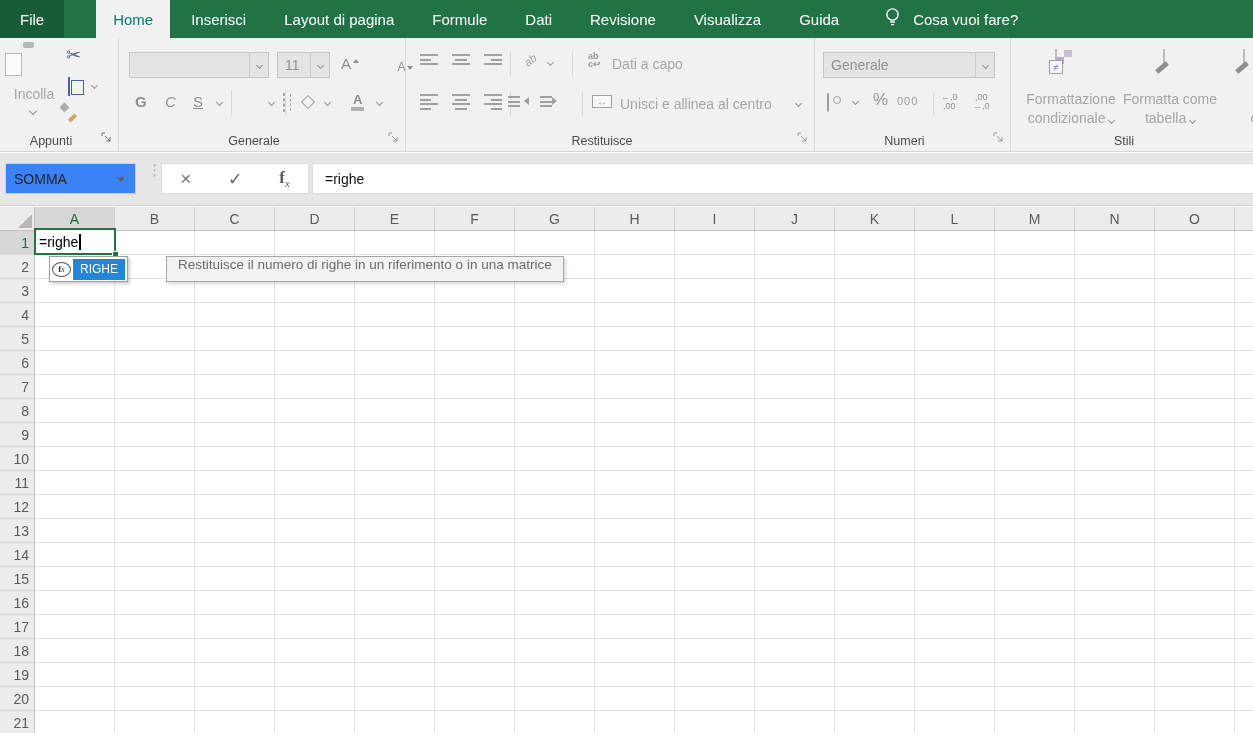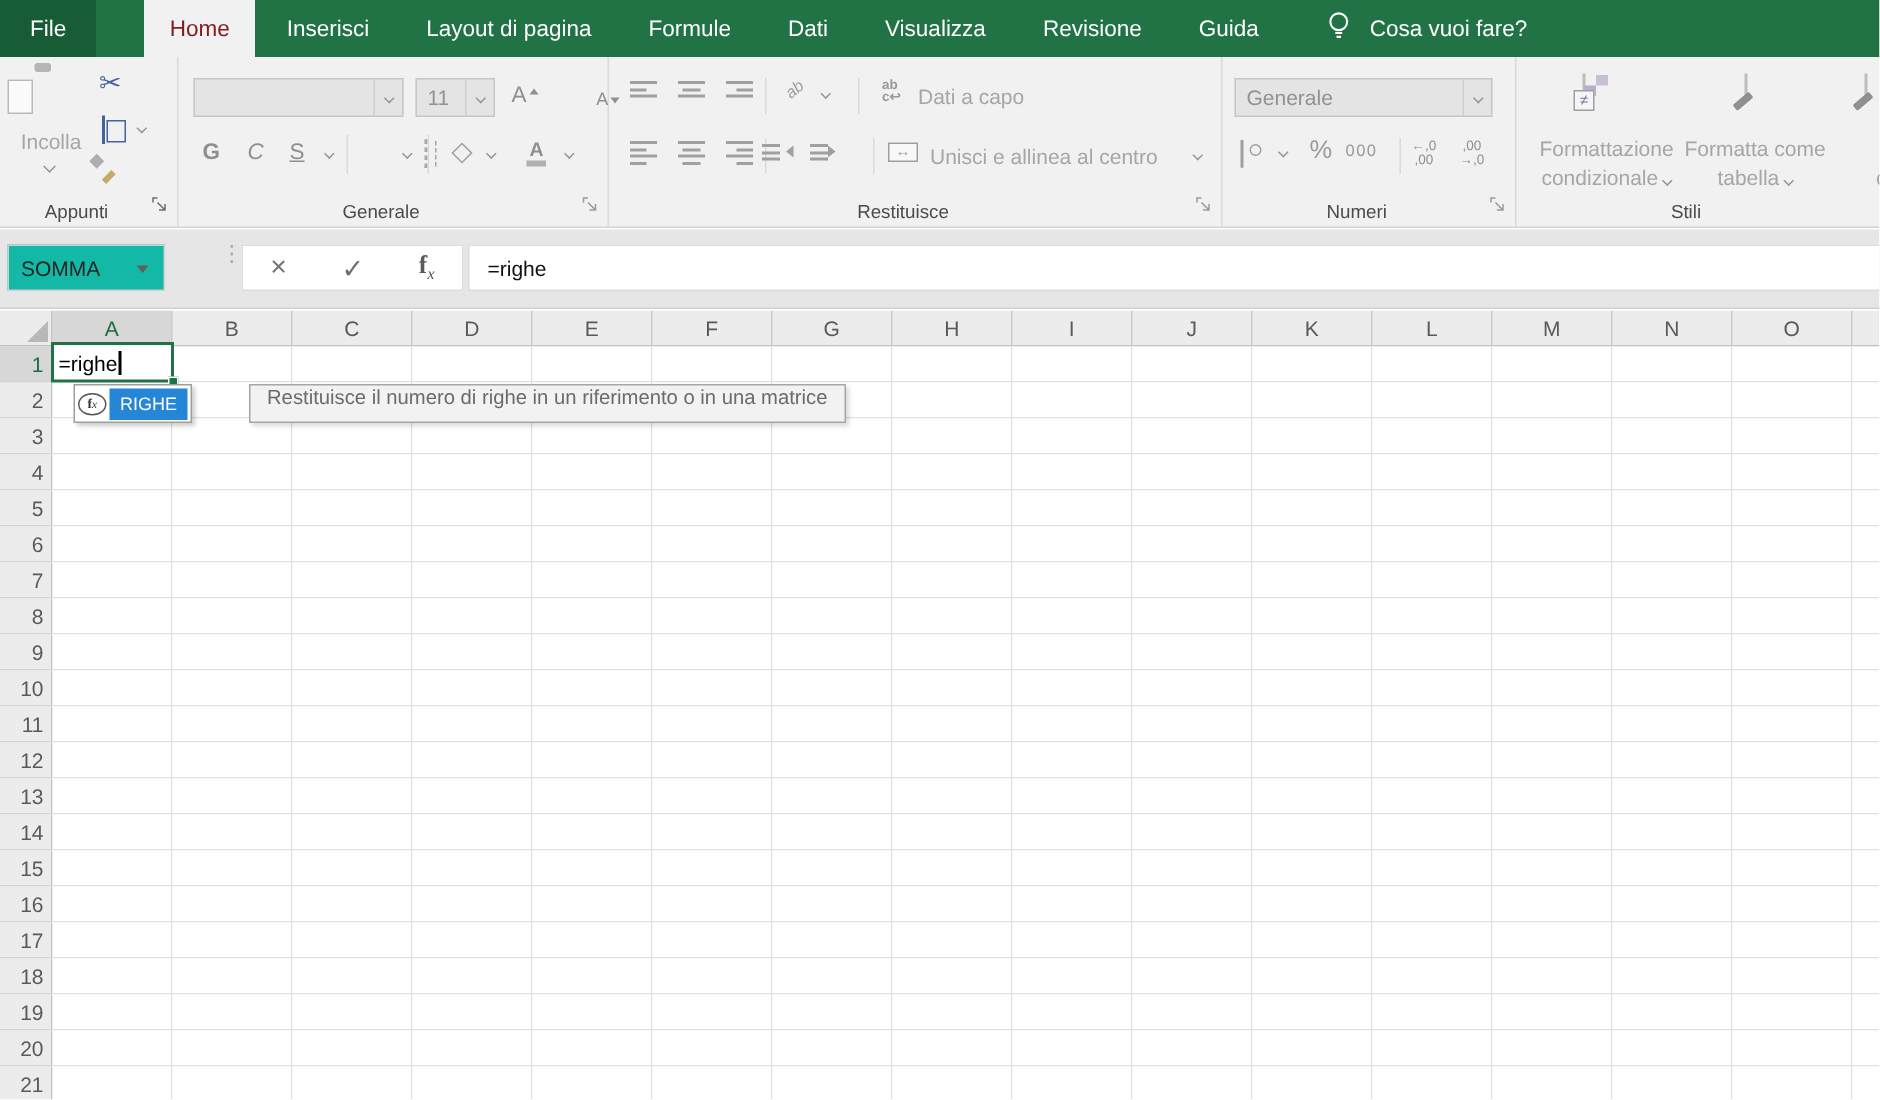--- a/index.html
+++ b/index.html
@@ -4,21 +4,21 @@
 <style>
   * { margin:0; padding:0; box-sizing:border-box; }
   html,body { width:1253px; height:733px; overflow:hidden; }
   body { position:relative; font-family:"Liberation Sans", sans-serif; background:#fff; }
   i,b,span,div { font-style:normal; }
 
   
   .tabbar { position:absolute; top:0; left:0; right:0; height:38px; background:#217346; display:flex; align-items:stretch; }
   .tab-file { background:#185c37; color:#fff; padding:0 20px; display:flex; align-items:center; font-size:15px; cursor:default; }
   .tab { color:#fff; padding:0 17px; margin-left:4px; display:flex; align-items:center; font-size:15px; cursor:default; }
-  .tab.active { background:#f1f1f1; color:#7f1d1d;margin-left:32px; }
+  .tab.active { background:#f1f1f1; color:#0f766e;margin-left:32px; }
   .tellme { display:flex; align-items:center; color:#fff; font-size:15px; margin-left:28px; gap:12px; }
 
   
   .ribbon { position:absolute; top:38px; left:0; right:0; height:114px; background:#f1f1f1; border-bottom:1px solid #d4d4d4; }
   .rgroup { position:absolute; top:0; bottom:0; border-right:1px solid #dadada; }
   .gname { position:absolute; bottom:3px; left:0; right:16px; text-align:center; font-size:12.5px; color:#4b4b4b; }
   .launcher { position:absolute; right:7px; bottom:5px; }
   .dis-t { color:#a6a6a6; }
   .abs { position:absolute; }
   .vr { position:absolute; width:1px; background:#dadada; }
@@ -78,21 +78,21 @@
              background-image:linear-gradient(#dcd8e0 1px, transparent 1px), linear-gradient(90deg,#dcd8e0 1px, transparent 1px);
              background-size:8px 7px; }
   .cf-cell1 { position:absolute; left:8px; top:0; width:8px; height:7px; background:#c9bed2; }
   .cf-cell2 { position:absolute; left:0; top:7px; width:8px; height:7px; background:#b9aec6; }
   .cf-badge { position:absolute; right:-7px; bottom:-7px; width:14px; height:14px; background:#f6f4f8; border:1px solid #9f9f9f; font-size:10px; color:#7d6b9e; display:flex; align-items:center; justify-content:center; }
   .brush { position:absolute; right:-5px; bottom:-3px; width:14px; height:5px; background:#8f8f8f; transform:rotate(-40deg); border-radius:1px; }
   .two-line { position:absolute; text-align:center; font-size:14px; line-height:19px; color:#a6a6a6; white-space:nowrap; }
 
   
   .fstrip { position:absolute; top:153px; left:0; right:0; height:53px; background:#e6e6e6; border-bottom:1px solid #d0d0d0; }
-  .namebox { position:absolute; left:5px; top:10px; width:105px; height:31px; background:#14b8a6; border:1px solid #d0d0d0; display:flex; align-items:center; }
+  .namebox { position:absolute; left:5px; top:10px; width:131px; height:31px; background:#3b82f6; border:1px solid #d0d0d0; display:flex; align-items:center; }
   .namebox .nval { flex:1; padding-left:8px; font-size:14px; color:#262626; }
   .tri-down { width:0; height:0; border:4px solid transparent; border-top:5px solid #606060; margin:5px 10px 0 0; }
   .fdots { position:absolute; left:147px; top:12px; color:#ababab; font-size:15px; letter-spacing:0; line-height:9px; text-align:center; }
   .fbtns { position:absolute; left:161px; top:10px; width:148px; height:31px; background:#fff; border:1px solid #dcdcdc; display:flex; align-items:center; justify-content:space-around; }
   .fx-x { font-size:19px; color:#757575; }
   .fx-ck { font-size:18px; color:#6d6d6d; }
   .fx-fx { font-family:"Liberation Serif", serif; font-style:italic; font-size:16px; color:#5a5a5a; }
   .fx-fx b { font-weight:bold; font-size:17px; }
   .fx-fx sub { font-size:11px; }
   .finput { position:absolute; left:312px; top:10px; right:0; height:31px; background:#fff; border:1px solid #dcdcdc; border-right:none; display:flex; align-items:center; }
@@ -127,22 +127,22 @@
 </head>
 <body>
 
 <div class="tabbar">
   <div class="tab-file">File</div>
   <div class="tab active">Home</div>
   <div class="tab">Inserisci</div>
   <div class="tab">Layout di pagina</div>
   <div class="tab">Formule</div>
   <div class="tab">Dati</div>
+  <div class="tab">Revisione</div>
   <div class="tab">Visualizza</div>
-  <div class="tab">Revisione</div>
   <div class="tab">Guida</div>
   <div class="tellme">
     <span><svg width="17" height="23" viewBox="0 0 17 23">
           <circle cx="8.5" cy="8.5" r="5.6" fill="none" stroke="#fff" stroke-width="1.4"></circle>
           <path d="M6.2 16h4.6 M7 18.6h3" stroke="#fff" stroke-width="1.4" fill="none"></path>
         </svg></span>
     <span>Cosa vuoi fare?</span>
   </div>
 </div>
 

